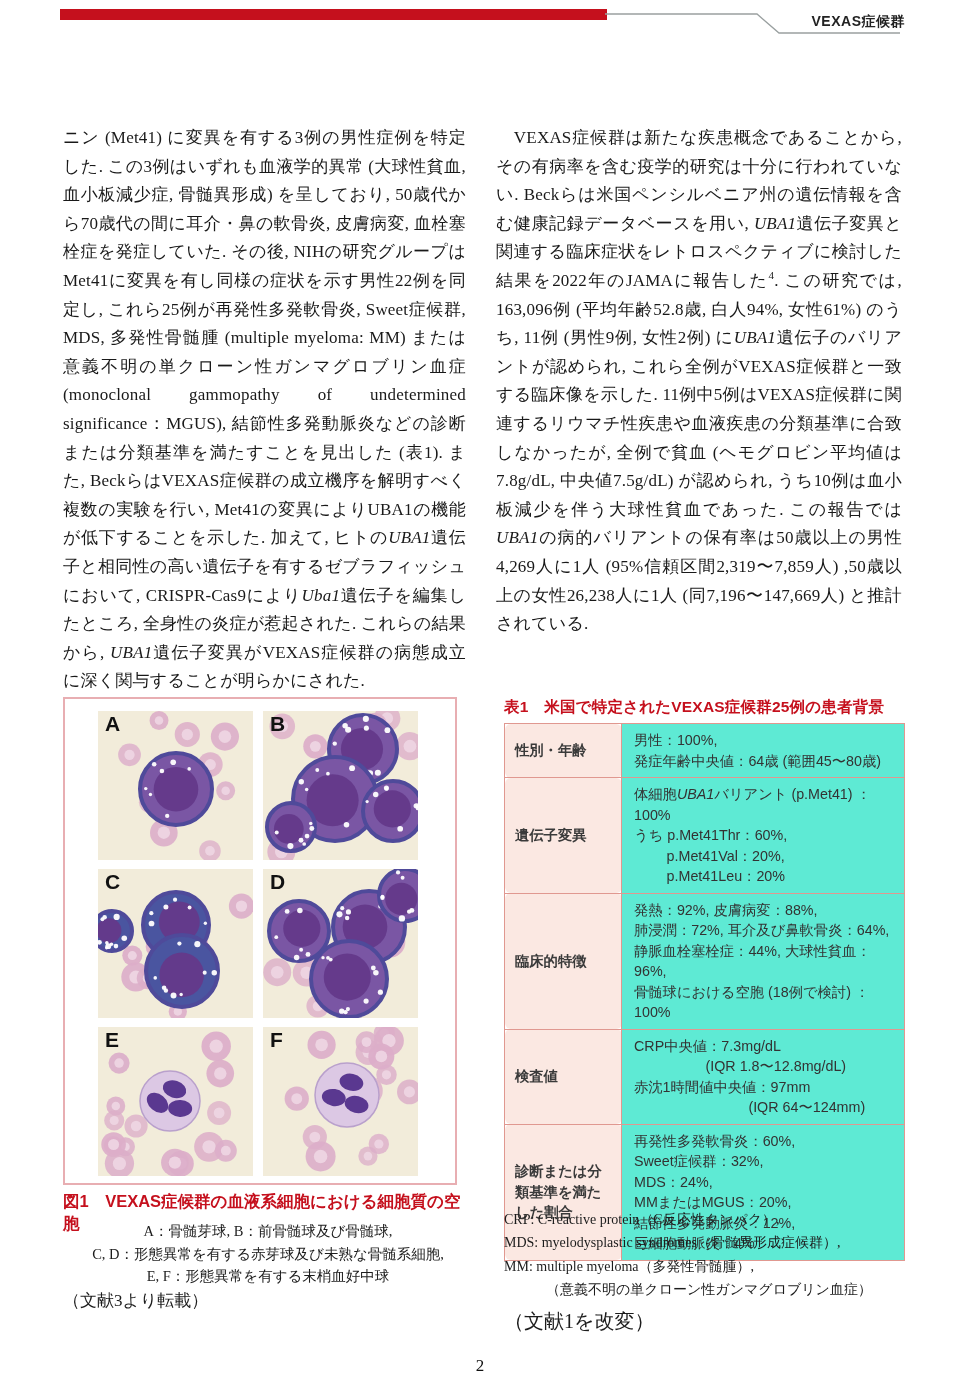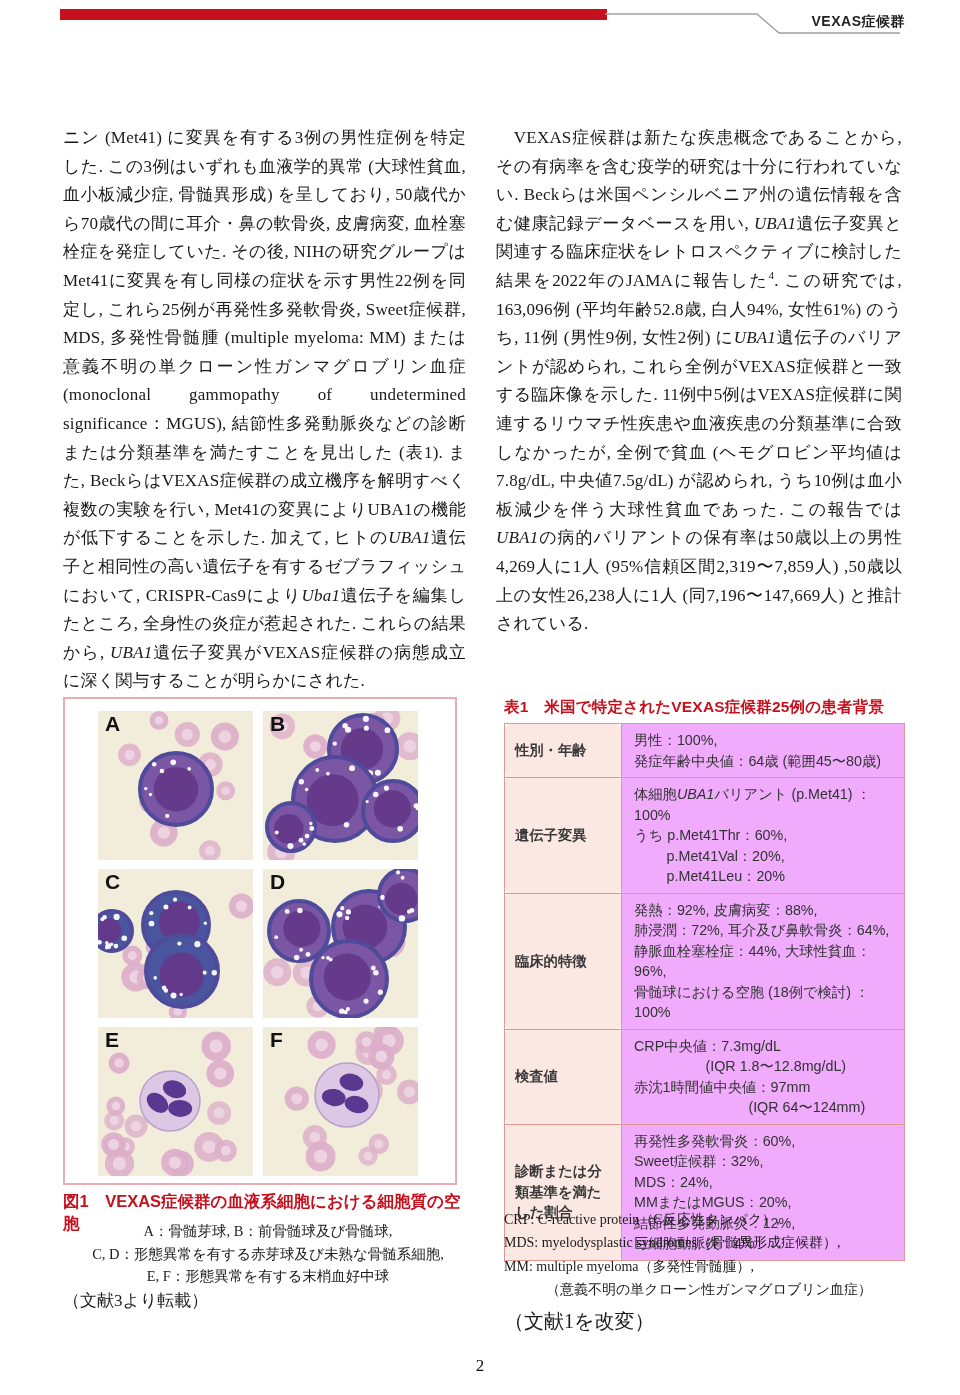--- a/index.html
+++ b/index.html
@@ -60,21 +60,21 @@
     font-family:"Liberation Sans","DejaVu Sans",sans-serif;font-size:14.3px;
     color:#333;
   }
   .patient-table th,.patient-table td{
     border:1.4px solid #e09890;vertical-align:middle;line-height:20.5px;
   }
   .patient-table th{
     background:#fbe8e2;width:117px;box-sizing:border-box;font-weight:bold;
     text-align:left;padding:6px 6px 6px 10px;color:#3a3a3a;border-radius:6px;
   }
-  .patient-table td{background:#f0abfc;padding:6px 6px 6px 12px;}
+  .patient-table td{background:#5eead4;padding:6px 6px 6px 12px;}
   .patient-table td i{font-style:italic;}
   .footnotes{
     position:absolute;left:504px;top:1208px;width:410px;
     font-size:14px;line-height:23.4px;color:#1c1c1c;
   }
   .table-source{position:absolute;left:504px;top:1308px;font-size:20px;color:#1c1c1c;}
   
   .page-number{
     position:absolute;left:0;top:1356px;width:100%;text-align:center;
     font-size:17px;color:#111;

